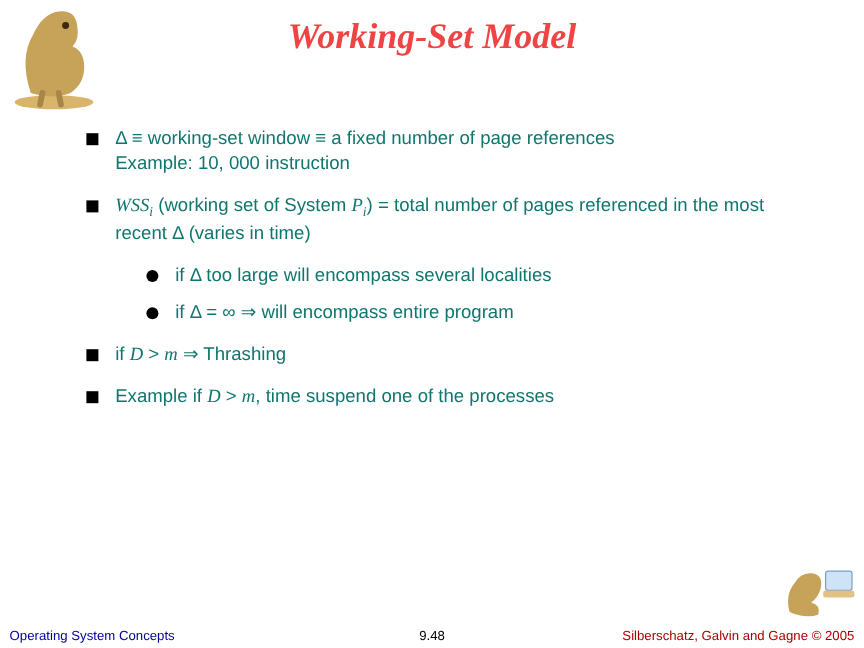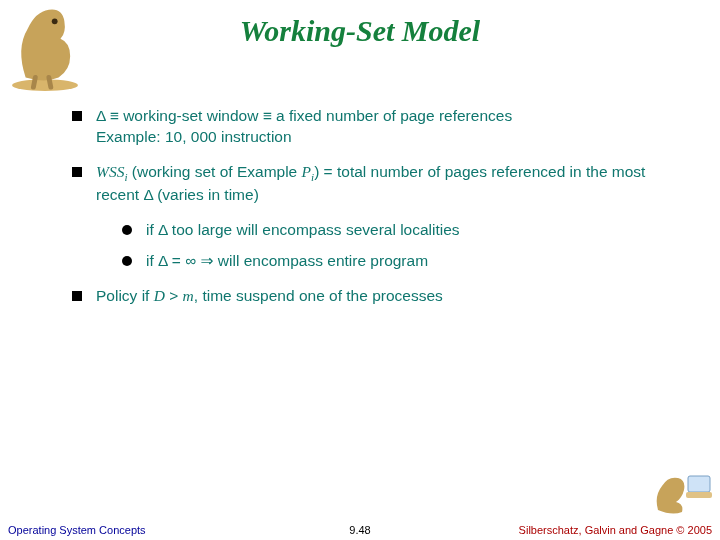--- a/index.html
+++ b/index.html
@@ -21,21 +21,21 @@
   .title {
     position: absolute;
     top: 14px;
     left: 0;
     width: 720px;
     text-align: center;
     font-family: "Times New Roman", Times, serif;
     font-weight: bold;
     font-style: italic;
     font-size: 30px;
-    color: #15803d;
+    color: #ef4444;
   }
   .dino-tl {
     position: absolute;
     left: 6px;
     top: 0px;
     width: 78px;
     height: 92px;
   }
   .dino-br {
     position: absolute;
@@ -131,34 +131,38 @@
 
   <div class="body">
 
     <div class="b1">
       <span>Δ ≡ working-set window ≡ a fixed number of page references</span><br>
       <span>Example:  10, 000 instruction</span>
     </div>
 
     <div class="b1">
       <i class="var">WSS<span class="sub">i</span></i>
-      <span> (working set of Example </span>
+      <span> (working set of System </span>
       <i class="var">P<span class="sub">i</span></i><span>) = </span>
       <span>total number of pages referenced in the most recent Δ (varies in time)</span>
     </div>
 
     <div class="b2">if Δ too large will encompass several localities</div>
     <div class="b2">if Δ = ∞ ⇒ will encompass entire program</div>
 
     <div class="b-spacer"></div>
 
 
+    <div class="b1">
+      <span>if </span><i class="var">D</i> &gt; <i class="var">m</i>
+      <span> ⇒ Thrashing</span>
+    </div>
 
     <div class="b1">
-      <span>Policy if </span><i class="var">D</i> &gt; <i class="var">m</i><span>, time suspend one of the processes</span>
+      <span>Example if </span><i class="var">D</i> &gt; <i class="var">m</i><span>, time suspend one of the processes</span>
     </div>
 
   </div>
 
   <svg class="dino-br" viewBox="0 0 62 50">
     <rect x="36" y="8" width="22" height="16" rx="2" fill="#cfe3f7" stroke="#7aa0c4"></rect>
     <rect x="34" y="24" width="26" height="6" rx="2" fill="#e0c285"></rect>
     <path d="M6 42 Q2 28 10 18 Q16 8 26 10 Q34 12 32 22 Q30 30 24 34 Q32 36 30 44 Q20 48 6 42 Z" fill="#c7a35a"></path>
   </svg>
 

